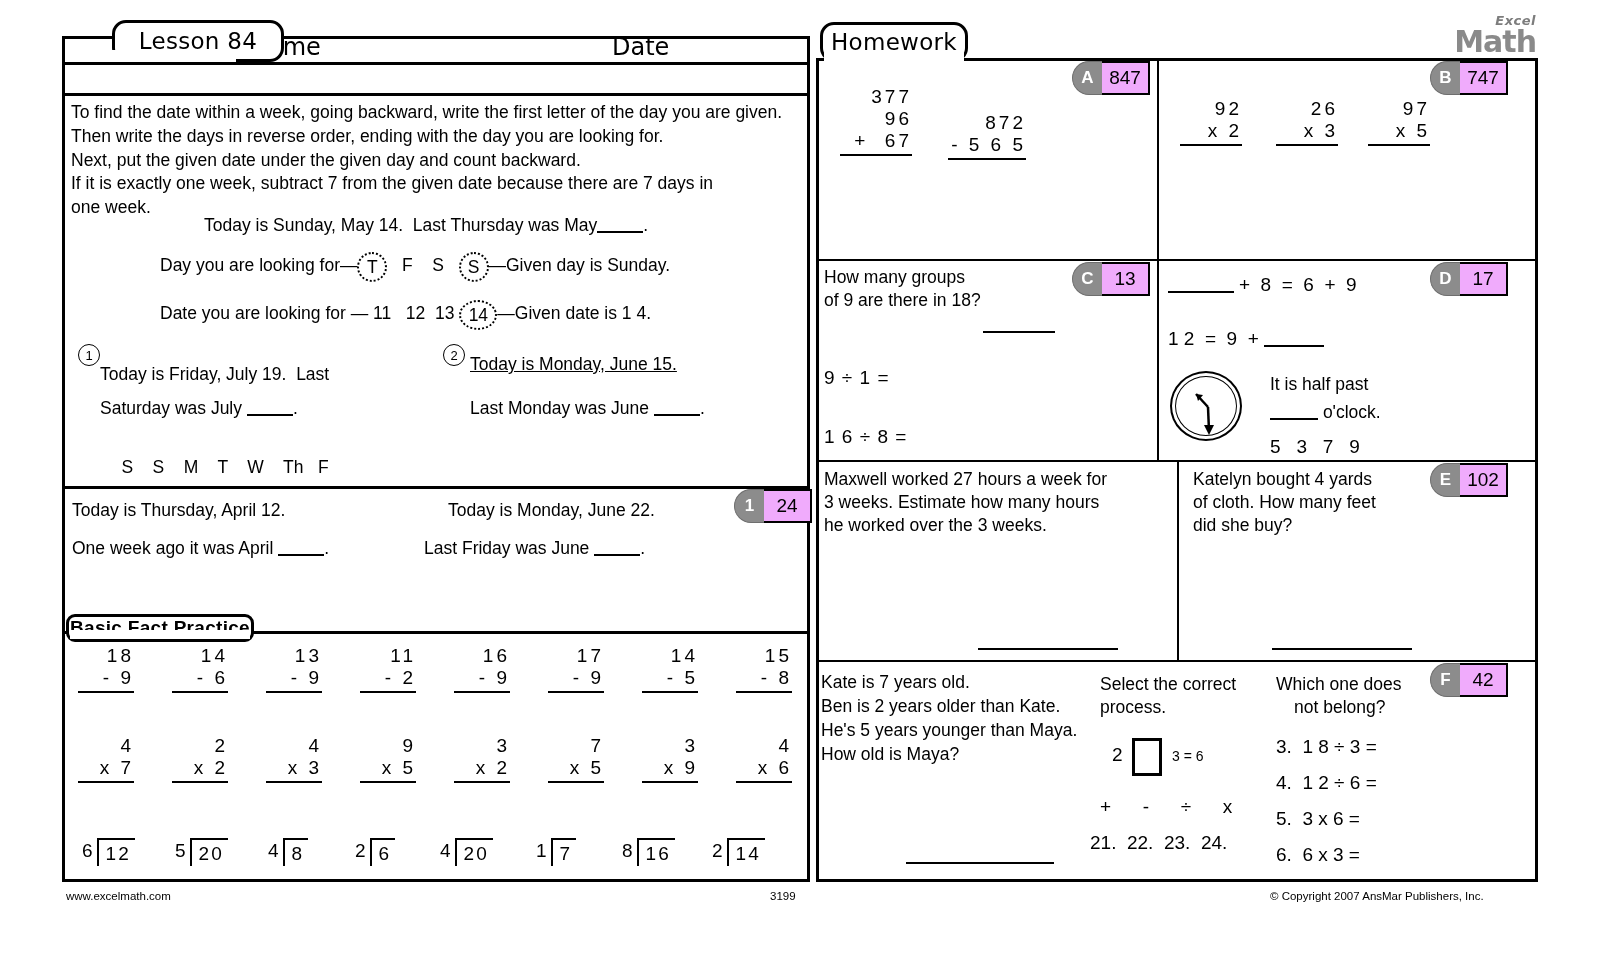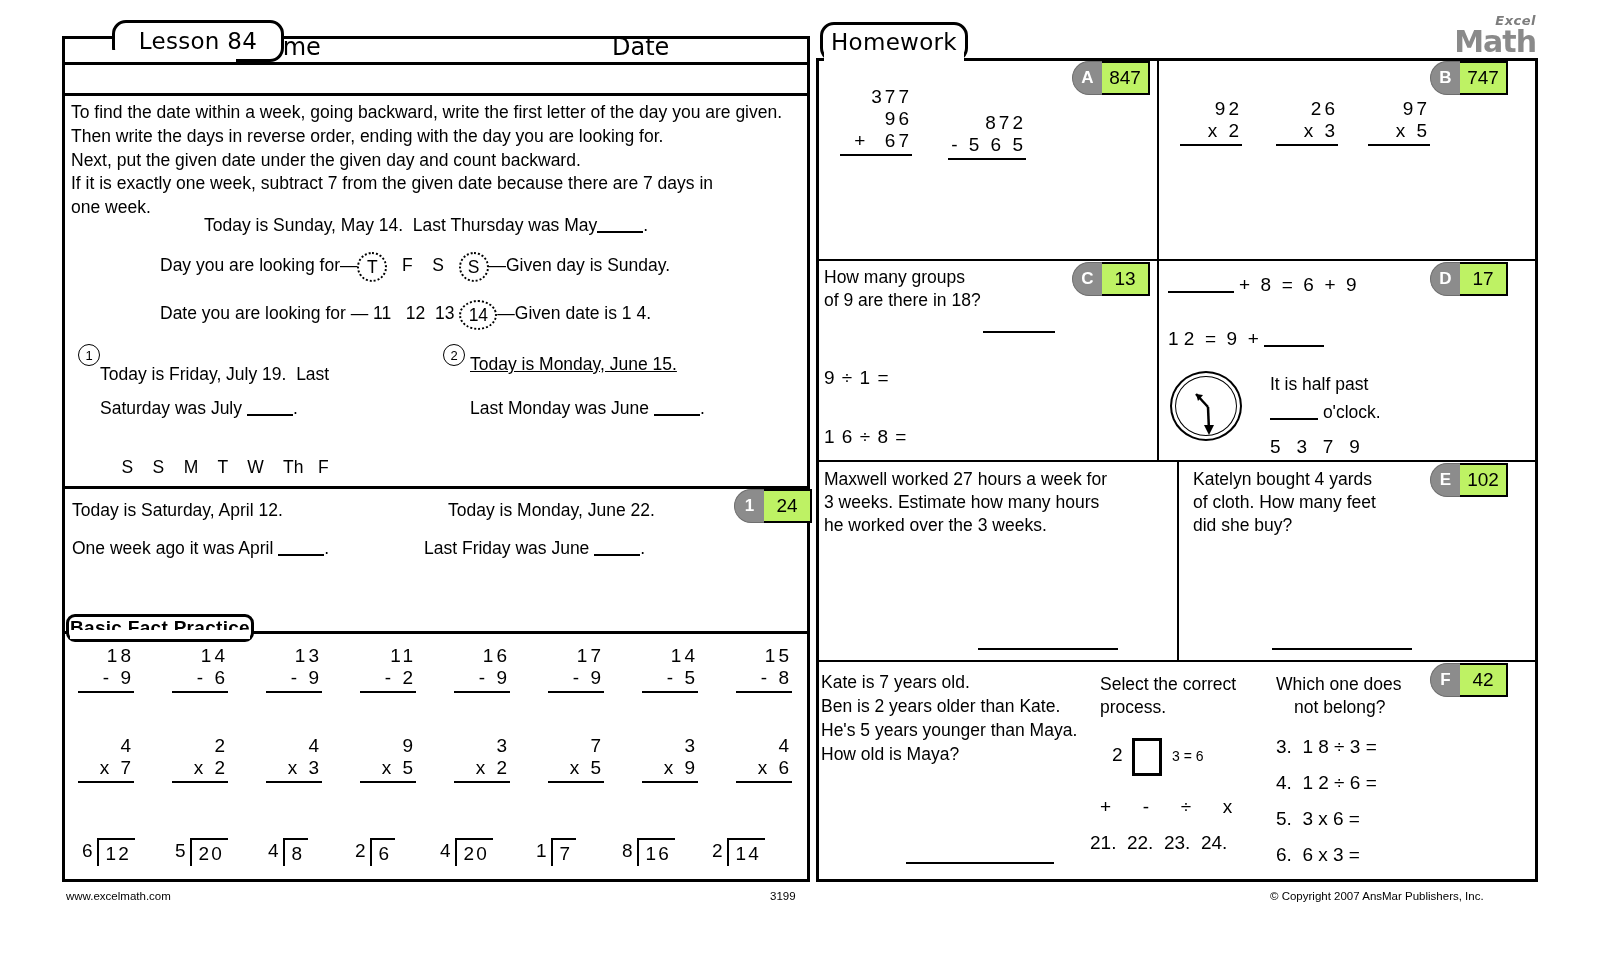--- a/index.html
+++ b/index.html
@@ -71,21 +71,21 @@
     font-weight: bold;
     font-size: 17px;
     display: flex;
     align-items: center;
     justify-content: center;
     border: 1px solid #6e6e6e;
     border-right: none;
   }
   .anskey .val {
     min-width: 48px;
-    background: #bef264;
+    background: #f0abfc;
     border: 2px solid #000;
     border-left: none;
     color: #000;
     font-size: 19px;
     display: flex;
     align-items: center;
     justify-content: center;
     padding: 0 7px;
   }
 
@@ -245,21 +245,21 @@
     <span class="body-txt">Last Monday was June</span><span class="body-txt"> </span><span class="blank"></span><span class="body-txt">.</span>
   </div>
 
   <div class="hline" style="left:62px; top:486px; width:748px; height:3px;"></div>
 
   <div class="anskey" style="left:734px; top:489px;">
     <div class="bulb">1</div>
     <div class="val">24</div>
   </div>
 
-  <div class="abs body-txt" style="left:72px; top:498px;">Today is Saturday, April 12.</div>
+  <div class="abs body-txt" style="left:72px; top:498px;">Today is Thursday, April 12.</div>
   <div class="abs" style="left:72px; top:536px;">
     <span class="body-txt">One week ago it was April</span><span class="body-txt"> </span><span class="blank"></span><span class="body-txt">.</span>
   </div>
 
   <div class="abs body-txt" style="left:448px; top:498px;">Today is Monday, June 22.</div>
   <div class="abs" style="left:424px; top:536px;">
     <span class="body-txt">Last Friday was June</span><span class="body-txt"> </span><span class="blank"></span><span class="body-txt">.</span>
   </div>
 
   <div class="hline" style="left:62px; top:631px; width:748px; height:3px;"></div>

